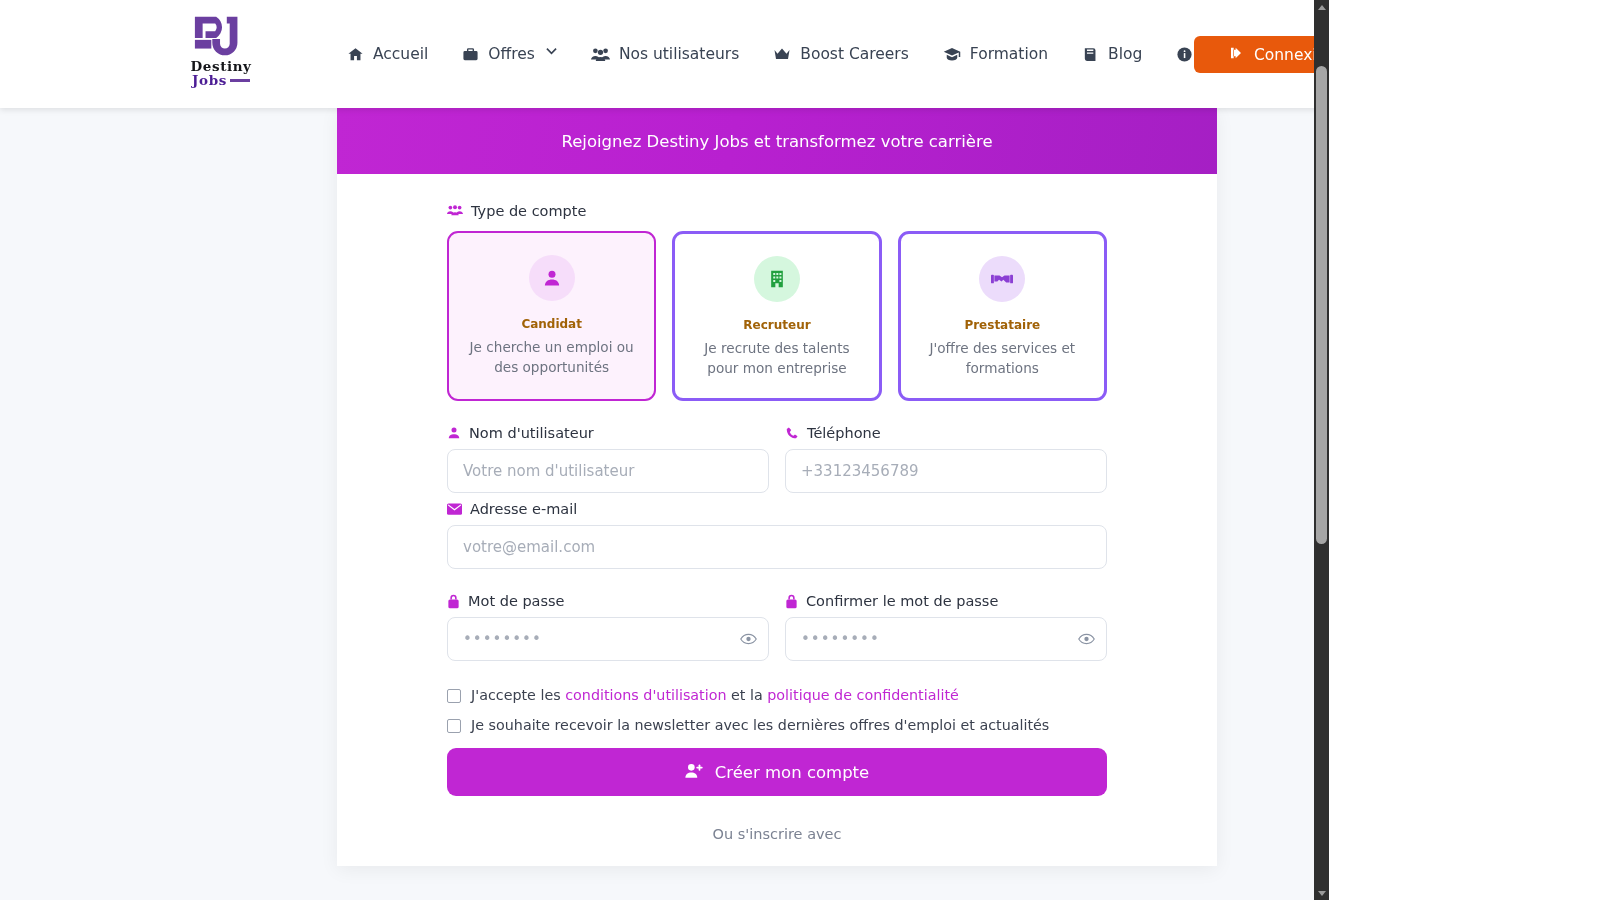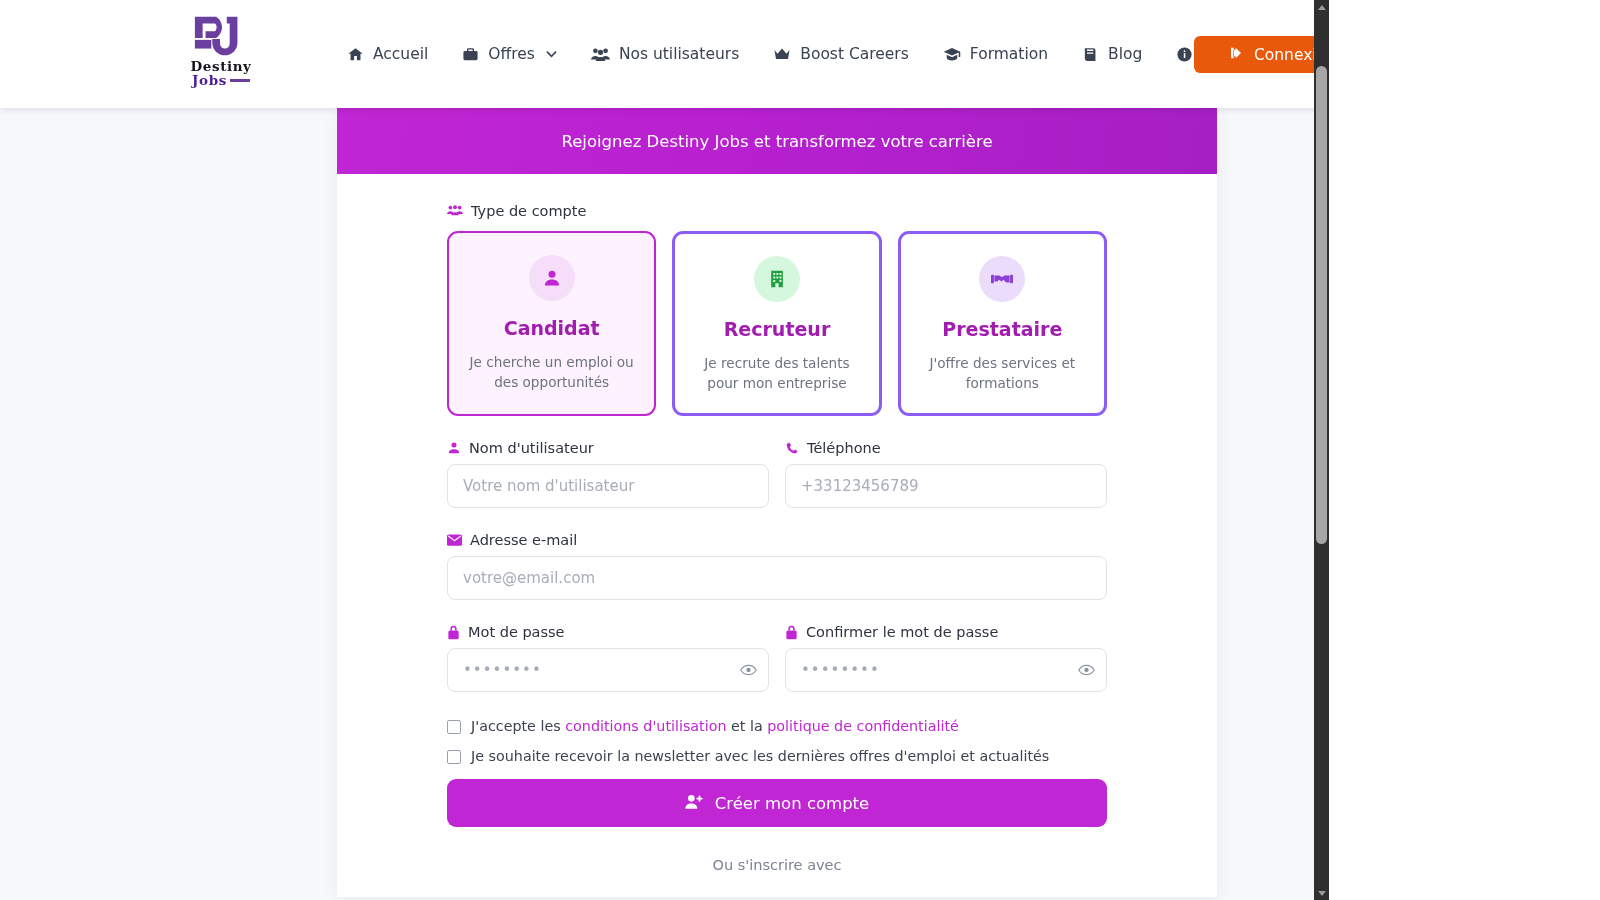--- a/index.html
+++ b/index.html
@@ -75,21 +75,20 @@
     position: absolute;
     left: 330px;
     top: 0;
     height: 108px;
     display: flex;
     align-items: center;
     gap: 0px;
   }
   .nav-item {
     display: flex;
-    align-items: center;
     gap: 9px;
     padding: 8px 17px;
     font-size: 15.5px;
     color: #394353;
     cursor: pointer;
     white-space: nowrap;
   }
   .nav-item .ico { display: flex; align-items: center; color: #394353; }
   .caret { font-size: 11px; margin-left: 2px; color: #394353; }
 
@@ -167,39 +166,39 @@
   .type-icon {
     width: 46px; height: 46px;
     border-radius: 50%;
     margin: 0 auto 16px auto;
     display: flex; align-items: center; justify-content: center;
   }
   .type-icon.candidate  { background: #f6ddfa; }
   .type-icon.recruiter  { background: #d5f7de; }
   .type-icon.provider   { background: #ecdcfb; }
   .type-title {
-    font-size: 19px;
+    font-size: 12px;
     font-weight: bold;
-    color: #a21caf;
-    margin-bottom: 14px;
+    color: #a16207;
+    margin-bottom: 7px;
   }
   .type-desc {
     font-size: 13.6px;
     color: #6d7380;
     line-height: 1.45;
   }
 
   
   .row2 {
     display: grid;
     grid-template-columns: 1fr 1fr;
     gap: 16px;
     margin-top: 24px;
   }
-  .row1 { margin-top: 24px; }
+  .row1 { margin-top: 8px; }
 
   .inp-wrap { position: relative; }
   .inp {
     width: 100%;
     height: 44px;
     border: 1px solid #dfe3ea;
     border-radius: 8px;
     padding: 0 15px;
     font-size: 15px;
     font-family: inherit;

